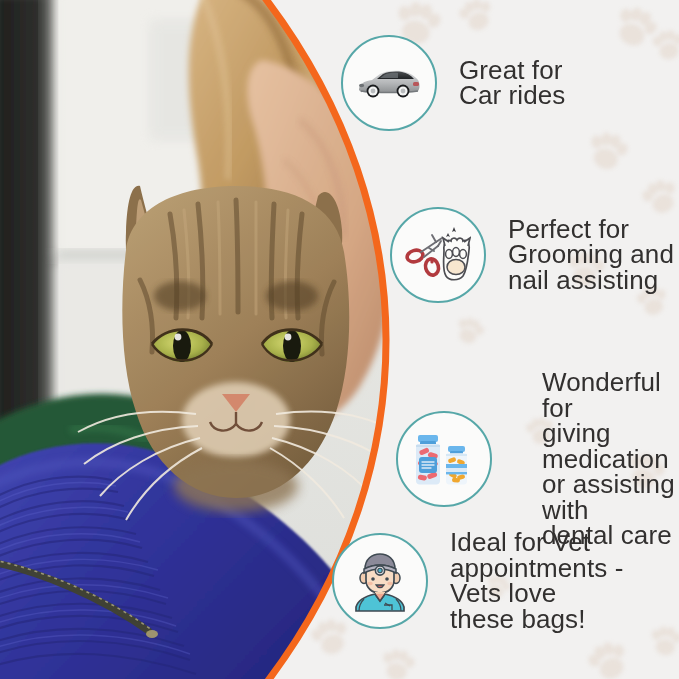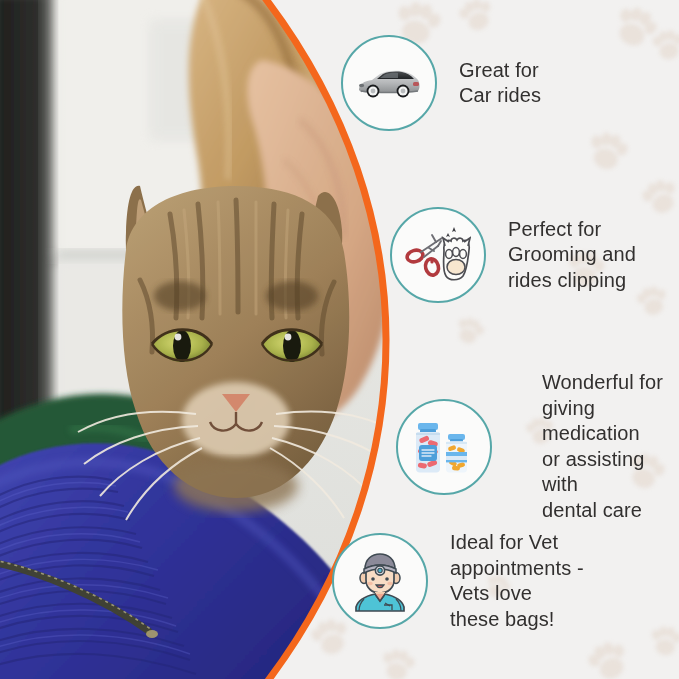--- a/index.html
+++ b/index.html
@@ -61,21 +61,21 @@
     border: 2px solid #56a7a8;
     box-sizing: border-box;
     display: flex;
     align-items: center;
     justify-content: center;
     flex: 0 0 auto;
   }
   .feature-icon-circle svg { display: block; }
   .feature-text {
     margin-left: 22px;
-    font-size: 20px;
+    font-size: 26px;
     line-height: 25.5px;
     color: #32302f;
     letter-spacing: 0.1px;
     white-space: pre-line;
     font-family: "Liberation Sans", sans-serif;
   }
 
   
   #feature-0 { left: 341px; top: 35px; }
   #feature-1 { left: 390px; top: 207px; }
@@ -399,21 +399,21 @@
           <ellipse cx="51" cy="41" rx="9" ry="7.6" fill="#f7e6cf" stroke="#4d4d52" stroke-width="1.5"></ellipse>
 
           <g fill="#3f3f44">
             <path d="M 47,6 L 49,1 L 51,6 L 49,5 Z"></path>
             <path d="M 41,11 L 43,7 L 45,11 L 43,10 Z"></path>
           </g>
         </svg>
       </div>
       <div class="feature-text">Perfect for
 Grooming and
-rides clipping</div>
+nail assisting</div>
     </div>
 
     <div class="feature" id="feature-2">
       <div class="feature-icon-circle">
         <svg width="66" height="60" viewBox="0 0 66 60">
 
           <rect x="7" y="6" width="20" height="7" rx="2" fill="#6ab6ec"></rect>
           <rect x="9" y="12" width="16" height="5" rx="1.4" fill="#4e9fda"></rect>
           <path d="M 5,17 C 5,15.6 6.2,15 7.6,15 L 26.4,15 C 27.8,15 29,15.6 29,17
                    L 29,52 C 29,54 27.4,55.5 25.4,55.5 L 8.6,55.5 C 6.6,55.5 5,54 5,52 Z" fill="#dceaf7"></path>

